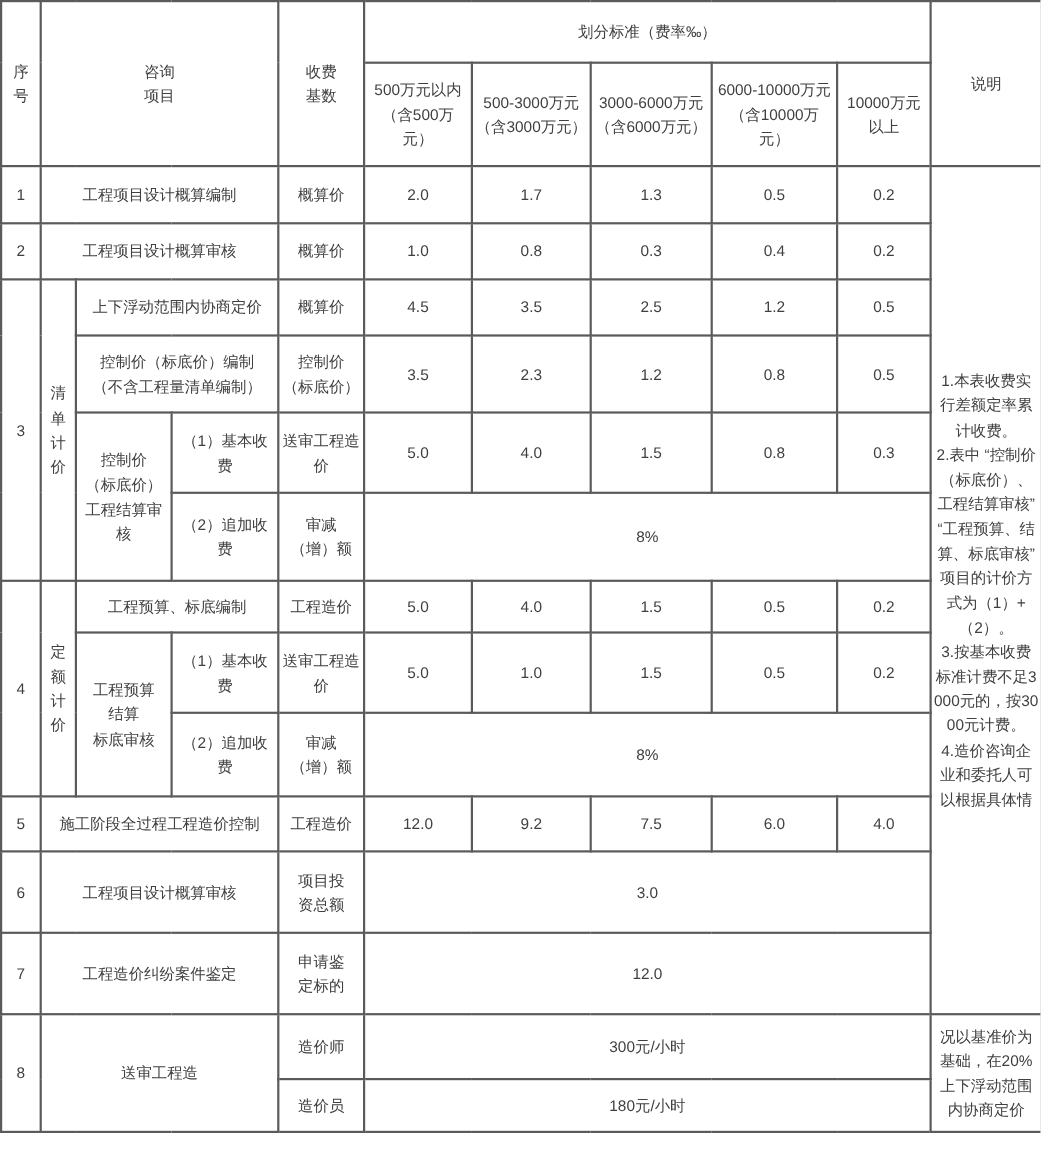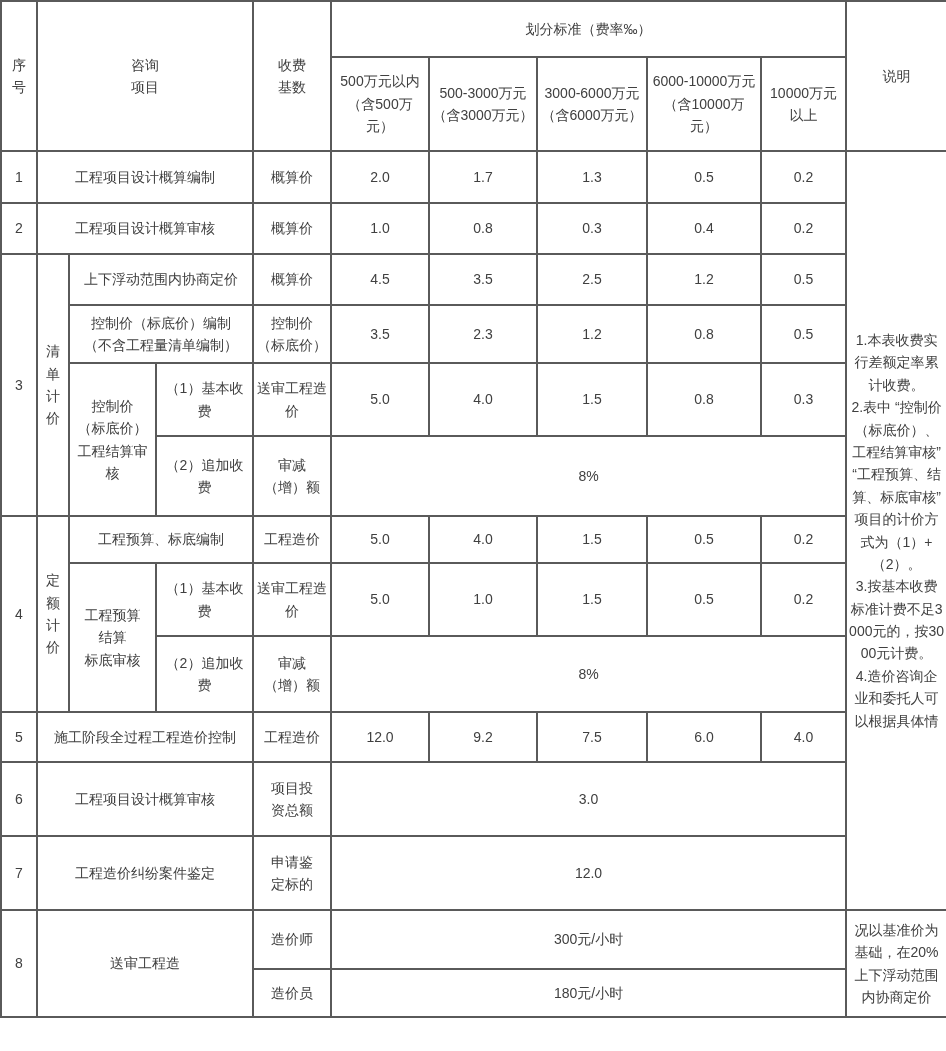--- a/index.html
+++ b/index.html
@@ -137,21 +137,21 @@
 价</td>
         <td colspan="2">上下浮动范围内协商定价</td>
         <td>概算价</td>
         <td class="num">4.5</td>
         <td class="num">3.5</td>
         <td class="num">2.5</td>
         <td class="num">1.2</td>
         <td class="num">0.5</td>
       </tr>
 
-      <tr style="height:58px">
+      <tr style="height:70px">
         <td colspan="2">控制价（标底价）编制
 （不含工程量清单编制）</td>
         <td>控制价
 （标底价）</td>
         <td class="num">3.5</td>
         <td class="num">2.3</td>
         <td class="num">1.2</td>
         <td class="num">0.8</td>
         <td class="num">0.5</td>
       </tr>

